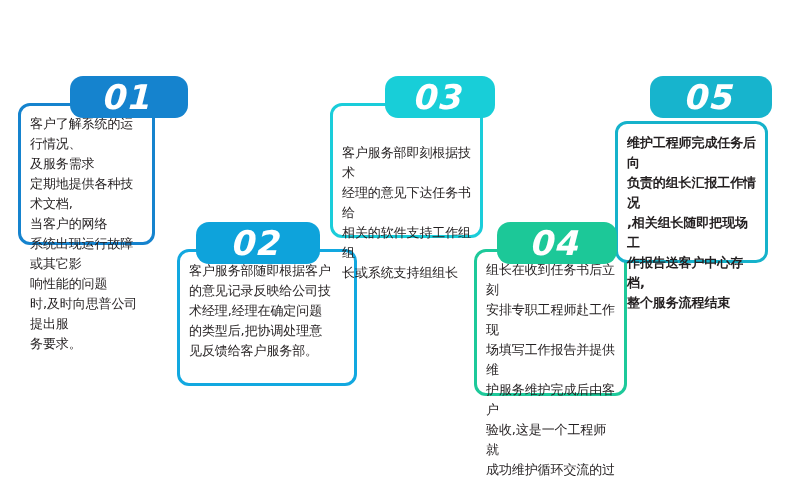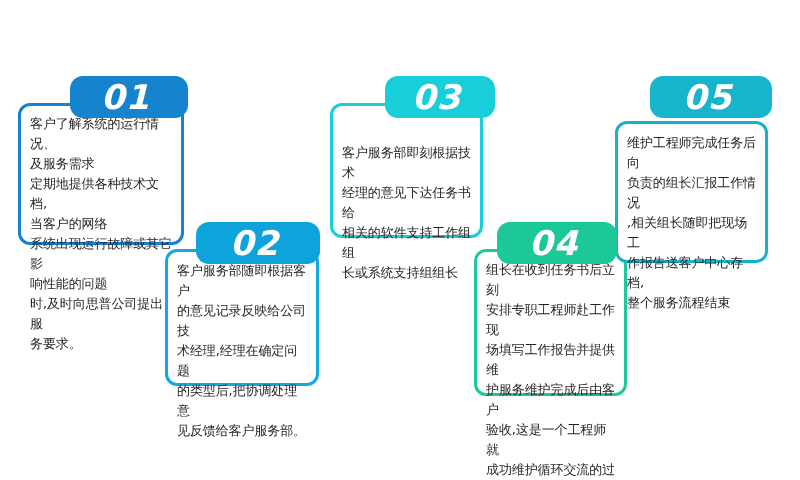--- a/index.html
+++ b/index.html
@@ -58,41 +58,41 @@
     font-size: 13px;
     line-height: 20px;
     color: #231f20;
     white-space: pre-line;
     letter-spacing: -0.1px;
     font-family: "DejaVu Sans", "Liberation Sans", sans-serif;
   }
 
   
   #step-1 .badge { left: 70px; top: 76px; width: 118px; height: 42px; background: #1583ce; }
-  #step-1 .card  { left: 18px; top: 103px; width: 166px; height: 142px; border-color: #1583ce; }
+  #step-1 .card  { left: 18px; top: 103px; width: 137px; height: 142px; border-color: #1583ce; }
   #step-1 .card-text { top: 8px; }
 
   
   #step-2 .badge { left: 196px; top: 222px; width: 124px; height: 42px; background: #0ea3db; }
-  #step-2 .card  { left: 165px; top: 249px; width: 154px; height: 137px; border-color: #12a8e0; }
+  #step-2 .card  { left: 177px; top: 249px; width: 180px; height: 137px; border-color: #12a8e0; }
   #step-2 .card-text { top: 9px; }
 
   
   #step-3 .badge { left: 385px; top: 76px; width: 110px; height: 42px; background: #18ced8; }
   #step-3 .card  { left: 330px; top: 103px; width: 153px; height: 135px; border-color: #1acdda; }
   #step-3 .card-text { top: 9px; margin-top: 28px; }
 
   
   #step-4 .badge { left: 497px; top: 222px; width: 120px; height: 42px; background: #1cc898; }
   #step-4 .card  { left: 474px; top: 249px; width: 153px; height: 147px; border-color: #1dc99a; }
   #step-4 .card-text { top: 8px; }
 
   
   #step-5 .badge { left: 650px; top: 76px; width: 122px; height: 42px; background: #17b4cd; }
-  #step-5 .card  { left: 615px; top: 121px; width: 153px; height: 142px; border-color: #15b2cb; }
+  #step-5 .card  { left: 615px; top: 121px; width: 153px; height: 142px; border-color: #15b2cb; font-weight: bold; }
   #step-5 .card-text { top: 9px; }
 </style>
 </head>
 <body>
 
 <div id="stage">
 
   <div class="step" id="step-1">
     <div class="badge">
       <span class="badge-num">01</span>

